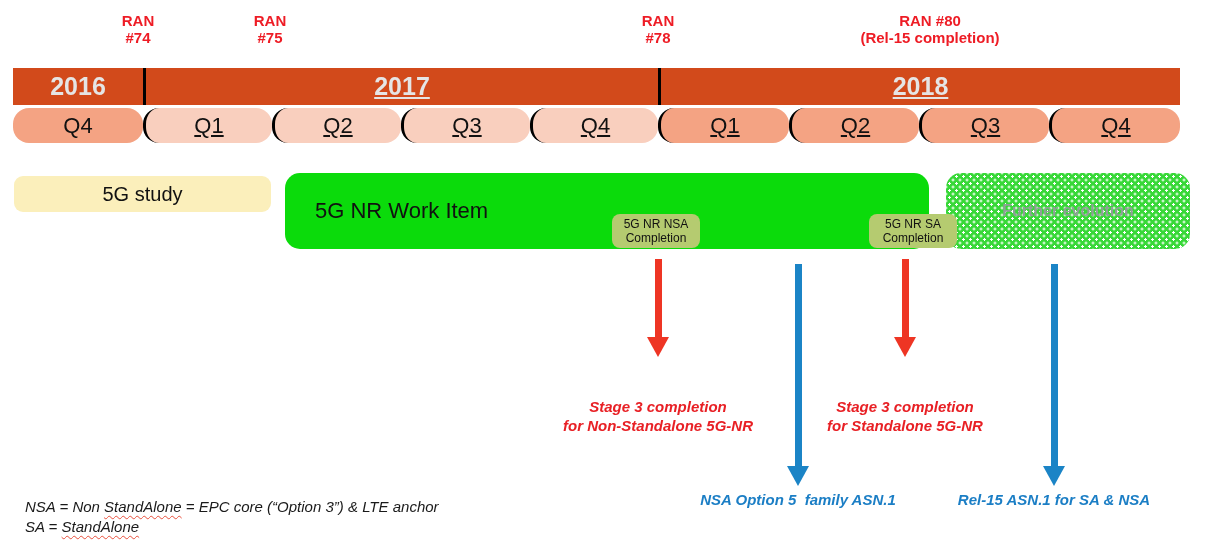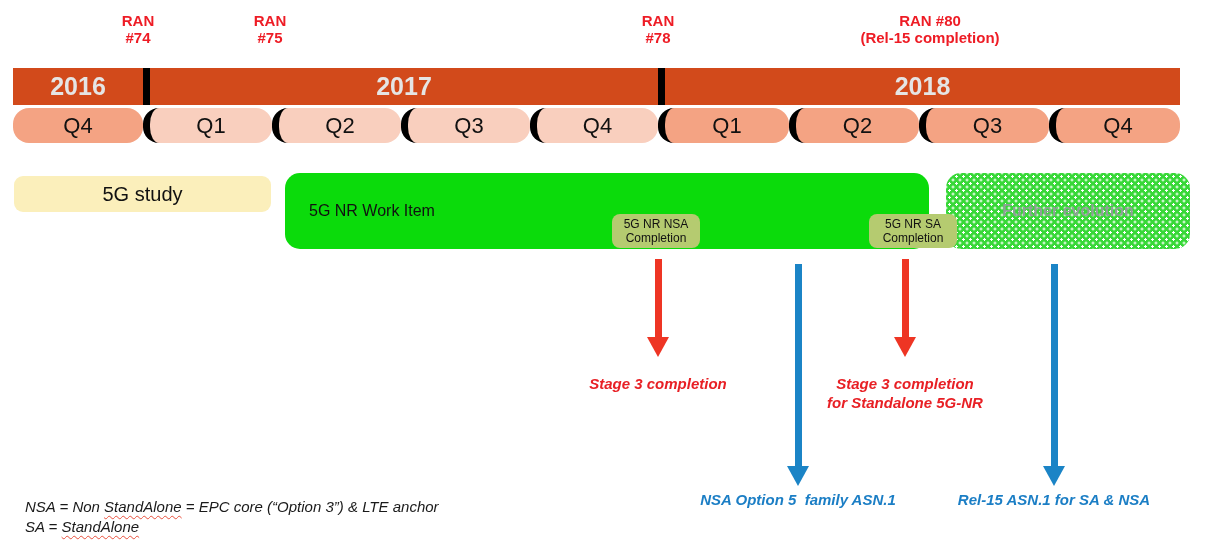--- a/index.html
+++ b/index.html
@@ -21,31 +21,31 @@
     display:flex; align-items:center; justify-content:center;text-align:right;
   }
   
   .q-row { position:absolute; left:13px; top:108px; height:35px; display:flex; }
   .qcell {
     box-sizing:border-box; color:#111111; font-size:22px;
     display:flex; align-items:center; justify-content:center;border-radius:16px;
   }
   .qcell.dark  { background:#f4a383; }
   .qcell.light { background:#f9cfbe; }
-  .sep { border-left:7px solid #000000; }
+  .sep { border-left:3px solid #000000;text-decoration:underline; }
   
   .study {
     position:absolute; left:14px; top:176px; width:257px; height:36px;
     background:#fbefbb; border-radius:9px; color:#111111; font-size:20px;
     display:flex; align-items:center; justify-content:center;
   }
   .work {
     position:absolute; left:285px; top:173px; width:644px; height:76px;
-    background:#0bdb0b; border-radius:15px; color:#111111; font-size:16px;
-    display:flex; align-items:center; padding-left:24px; box-sizing:border-box;
+    background:#0bdb0b; border-radius:15px; color:#111111; font-size:22px;
+    display:flex; align-items:center; padding-left:30px; box-sizing:border-box;
   }
   .further {
     position:absolute; left:946px; top:173px; width:244px; height:76px;
     border-radius:15px; background-color:#38d838;
     background-image:
       radial-gradient(#ffffff 1.1px, rgba(255,255,255,0) 1.4px),
       radial-gradient(#f4fff4 1.1px, rgba(255,255,255,0) 1.4px);
     background-size:7px 7px; background-position:0 0, 3.5px 3.5px;
     display:flex; align-items:center; justify-content:center;
   }
@@ -62,21 +62,21 @@
   .arrow .head  { width:0; height:0; border-left:11px solid transparent; border-right:11px solid transparent; }
   .arrow.red  .shaft { background:#ee3524; }
   .arrow.red  .head  { border-top:20px solid #ee3524; }
   .arrow.blue .shaft { background:#1b84c6; }
   .arrow.blue .head  { border-top:20px solid #1b84c6; }
   
   .note {
     position:absolute; transform:translateX(-50%); text-align:center;
     font-weight:bold; font-style:italic; font-size:15px; line-height:19px; white-space:nowrap;
   }
-  .red-note  { color:#e82025; }
+  .red-note  { color:#e82025;margin-top:23px; }
   .blue-note { color:#1b7ec5; white-space:pre; }
   
   .footnote { position:absolute; left:25px; font-style:italic; font-size:15px; color:#1a1a1a; }
   .wavy {
     text-decoration:underline; text-decoration-style:wavy;
     text-decoration-color:#e8503c; text-decoration-thickness:1px; text-underline-offset:3px;
   }
 </style>
 </head>
 <body>
@@ -151,20 +151,21 @@
     <div class="shaft"></div>
     <div class="head"></div>
   </div>
   <div class="arrow blue" style="left:1043px; top:264px; height:222px">
     <div class="shaft"></div>
     <div class="head"></div>
   </div>
 
   <div class="note red-note" style="left:658px; top:374px">
     <div>Stage 3 completion</div>
+    <div>for Non-Standalone 5G-NR</div>
   </div>
   <div class="note red-note" style="left:905px; top:374px">
     <div>Stage 3 completion</div>
     <div>for Standalone 5G-NR</div>
   </div>
 
   <div class="note blue-note" style="left:798px; top:490px">NSA Option 5  family ASN.1</div>
   <div class="note blue-note" style="left:1054px; top:490px">Rel-15 ASN.1 for SA &amp; NSA</div>
 
   <div class="footnote" style="top:498px">

